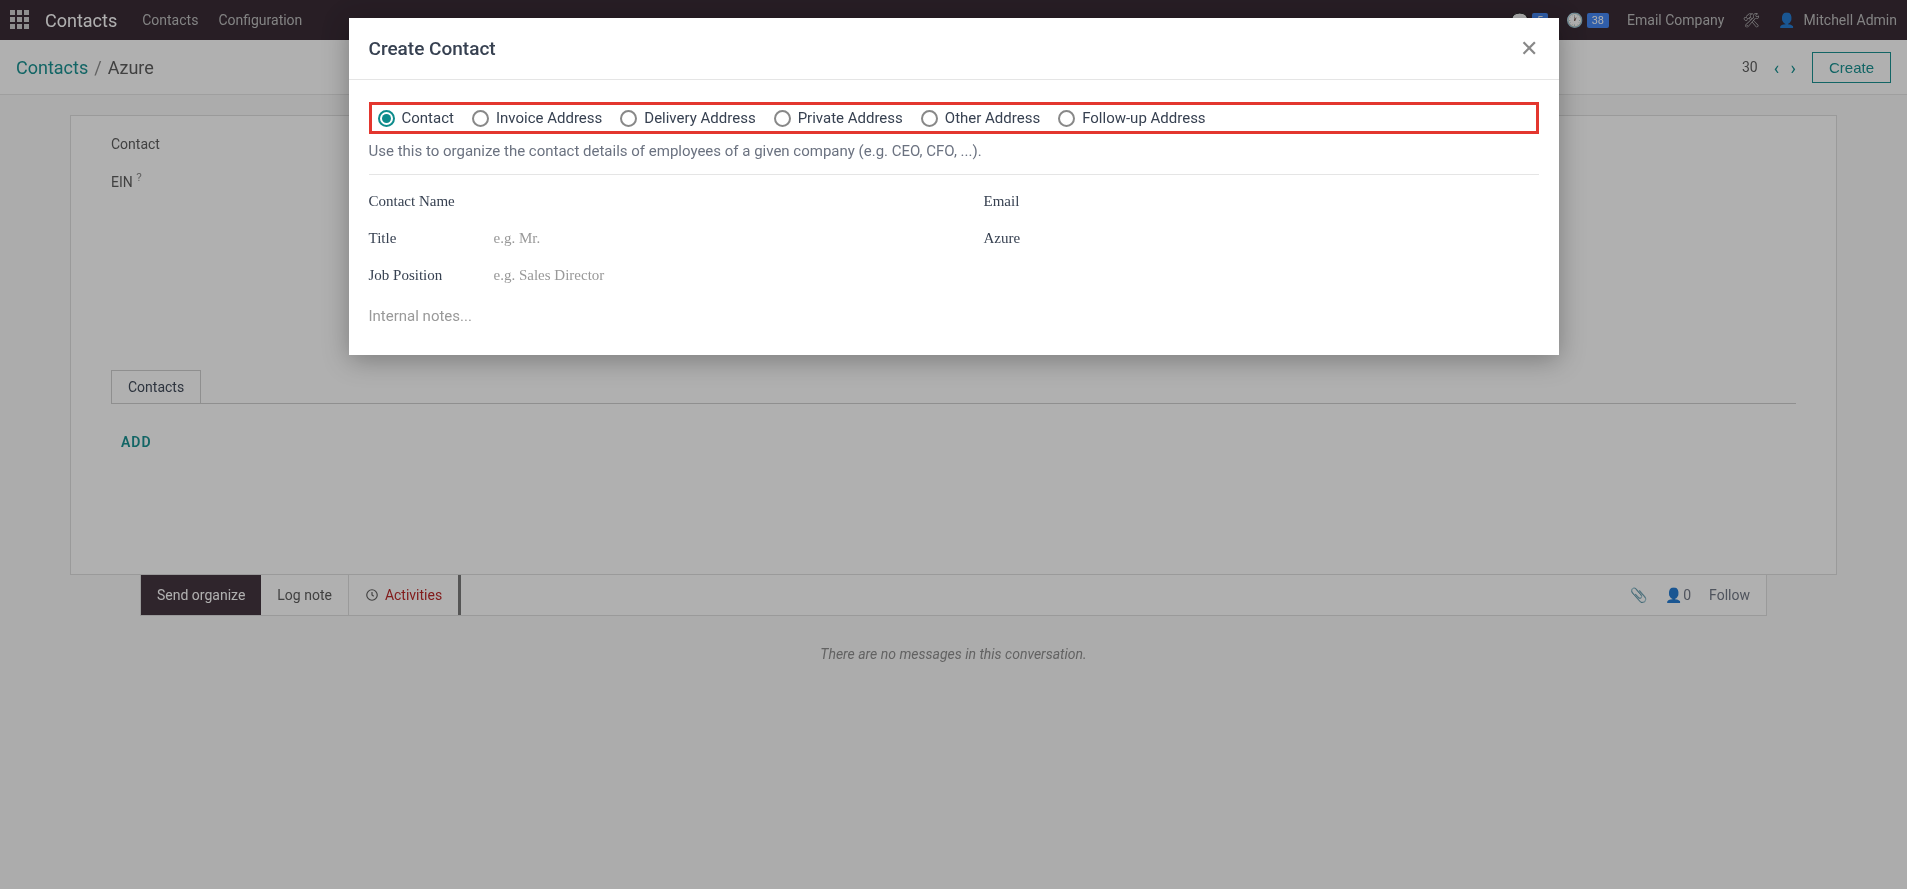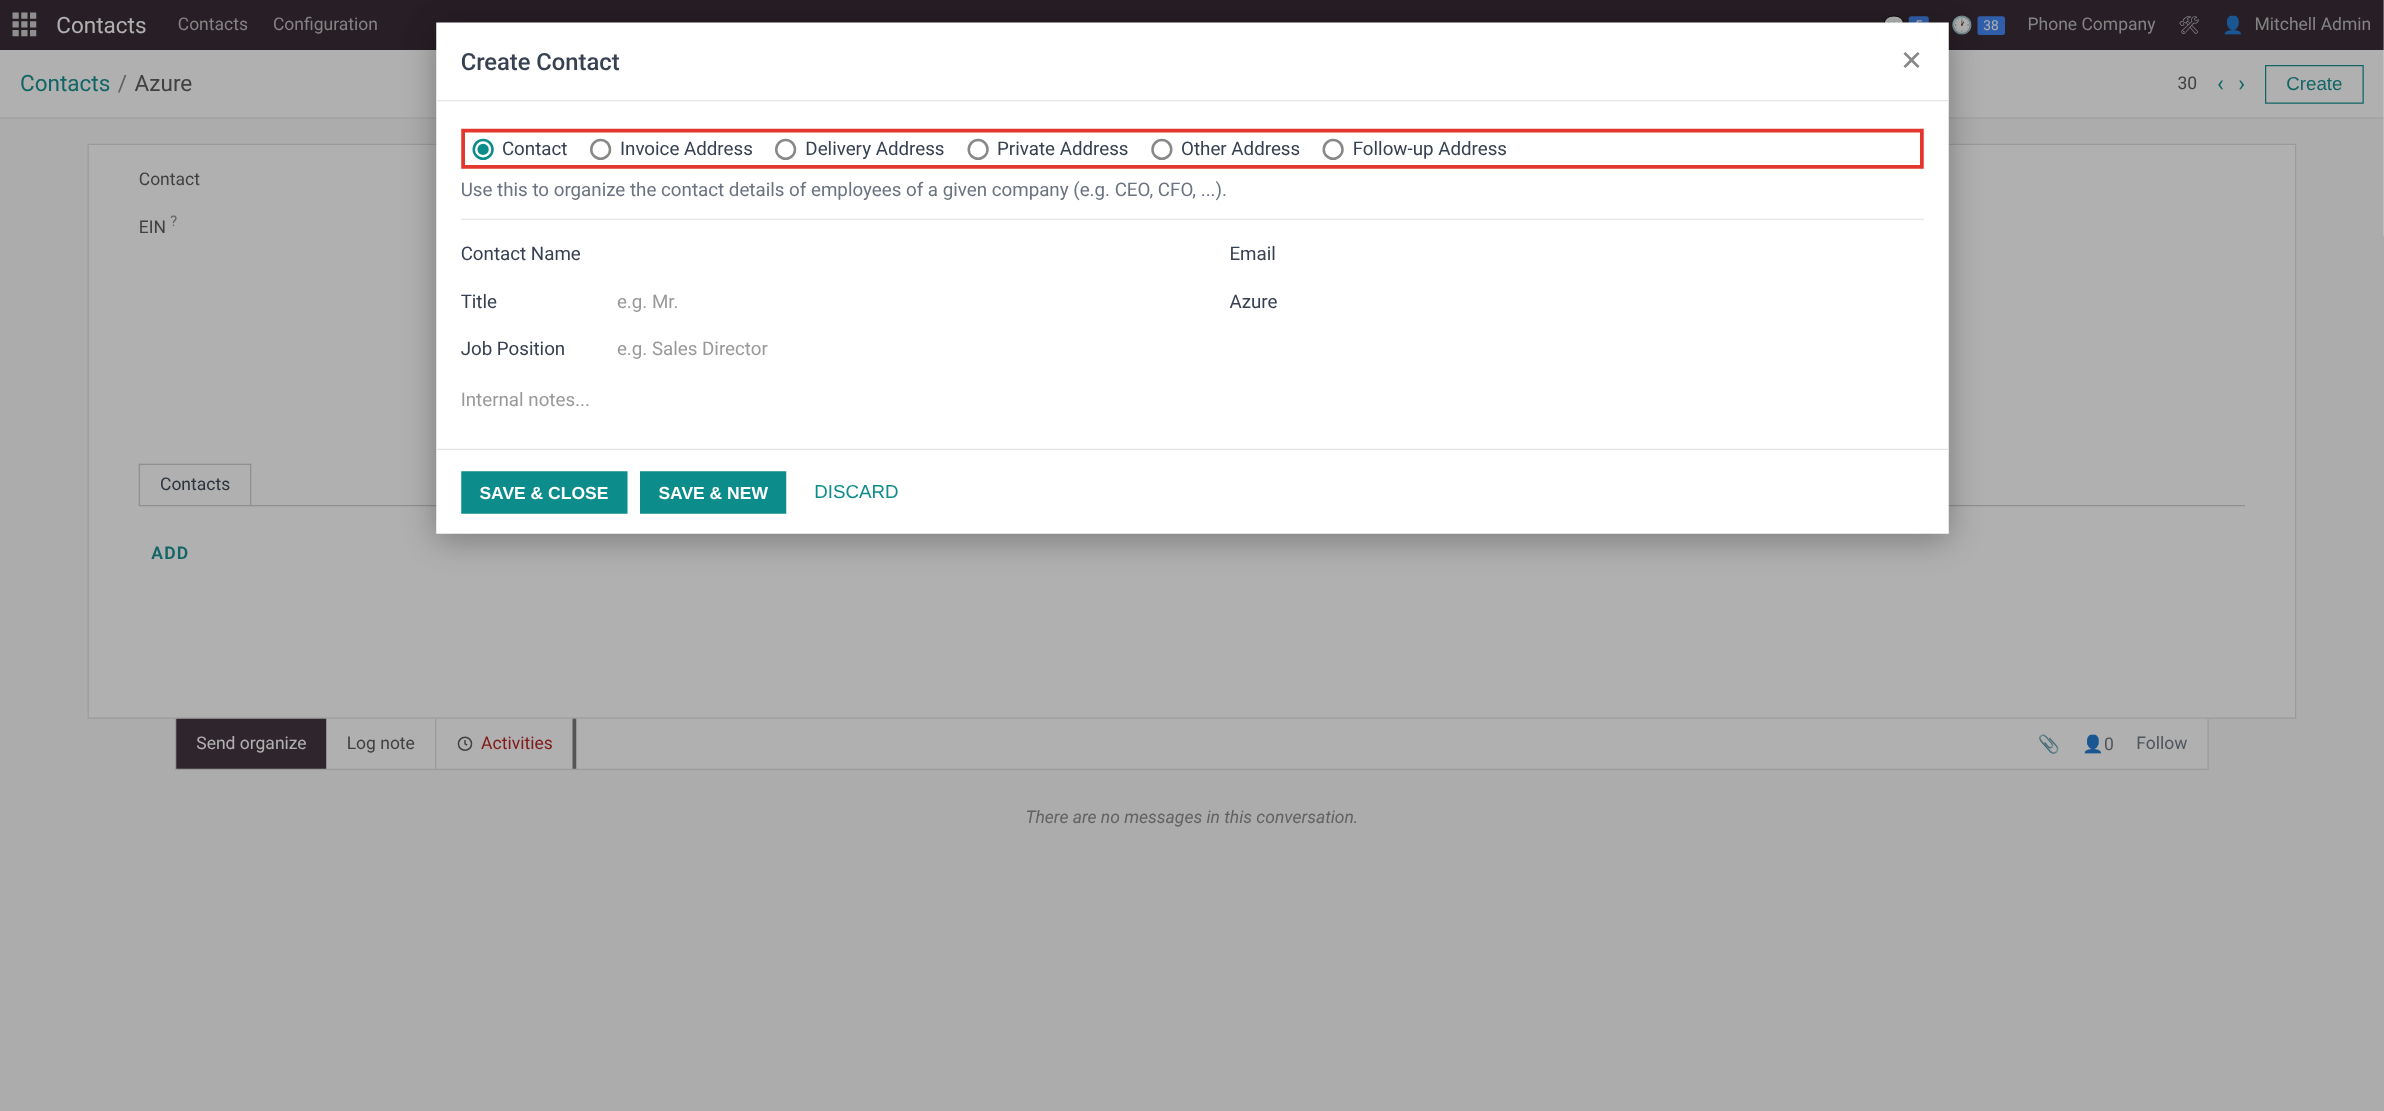--- a/index.html
+++ b/index.html
@@ -55,21 +55,21 @@
 .radio-dot { width: 17px; height: 17px; border: 2px solid #888; border-radius: 50%; display: flex; align-items: center; justify-content: center; }
 .radio-dot.checked { border-color: #0d8c8c; }
 .radio-dot.checked::after { content: ""; width: 9px; height: 9px; background: #0d8c8c; border-radius: 50%; }
 .radio-item .rlabel { font-size: 15px; color: #374151; }
 
 .help-text { color: #6b7280; font-size: 15px; margin-bottom: 14px; }
 .divider { border-top: 1px solid #e5e5e5; margin-bottom: 18px; }
 
 .form-grid { display: flex; gap: 60px; }
 .form-col { flex: 1; }
-.frow { display: flex; align-items: flex-start; margin-bottom: 20px; }
+.frow { display: flex; align-items: flex-start; margin-bottom: 20px; font-family: Liberation Serif, serif; }
 .frow .flabel { width: 125px; font-size: 15px; color: #374151; }
 .frow .finput { flex: 1; color: #999; font-size: 15px; }
 .notes { color: #999; font-size: 15px; margin-top: 23px; }
 
 .modal-footer { border-top: 1px solid #e5e5e5; padding: 16px 20px; display: flex; align-items: center; gap: 10px; }
 .btn-primary { background: #0d8c8c; color: #fff; border: none; padding: 9px 15px; font-size: 14px; font-weight: 600; cursor: pointer; }
 .btn-link { background: none; border: none; color: #0d8c8c; font-size: 15px; padding: 9px 12px; cursor: pointer; }
 
 .clock-icon-svg { width: 14px; height: 14px; }
 </style>
@@ -93,21 +93,21 @@
   <div class="navlink">Configuration</div>
   <div class="right">
     <div class="icon-item">
       <span>💬</span>
       <span class="badge">5</span>
     </div>
     <div class="icon-item">
       <span>🕐</span>
       <span class="badge">38</span>
     </div>
-    <div>Phone Company</div>
+    <div>Email Company</div>
     <span>🛠</span>
     <div class="icon-item">
       <span>👤</span>
       <span style="margin-left:8px;">Mitchell Admin</span>
     </div>
   </div>
 </div>
 
 <div class="breadbar">
   <span class="crumb-root">Contacts</span>
@@ -217,19 +217,14 @@
               <div class="flabel">Email</div>
               <div class="finput"></div>
             </div>
           <div class="frow">
               <div class="flabel">Azure</div>
               <div class="finput"></div>
             </div>
         </div>
       </div>
     </div>
-    <div class="modal-footer">
-      <button class="btn-primary">SAVE &amp; CLOSE</button>
-      <button class="btn-primary">SAVE &amp; NEW</button>
-      <button class="btn-link">DISCARD</button>
-    </div>
   </div>
 </div>
 
 </body></html>

